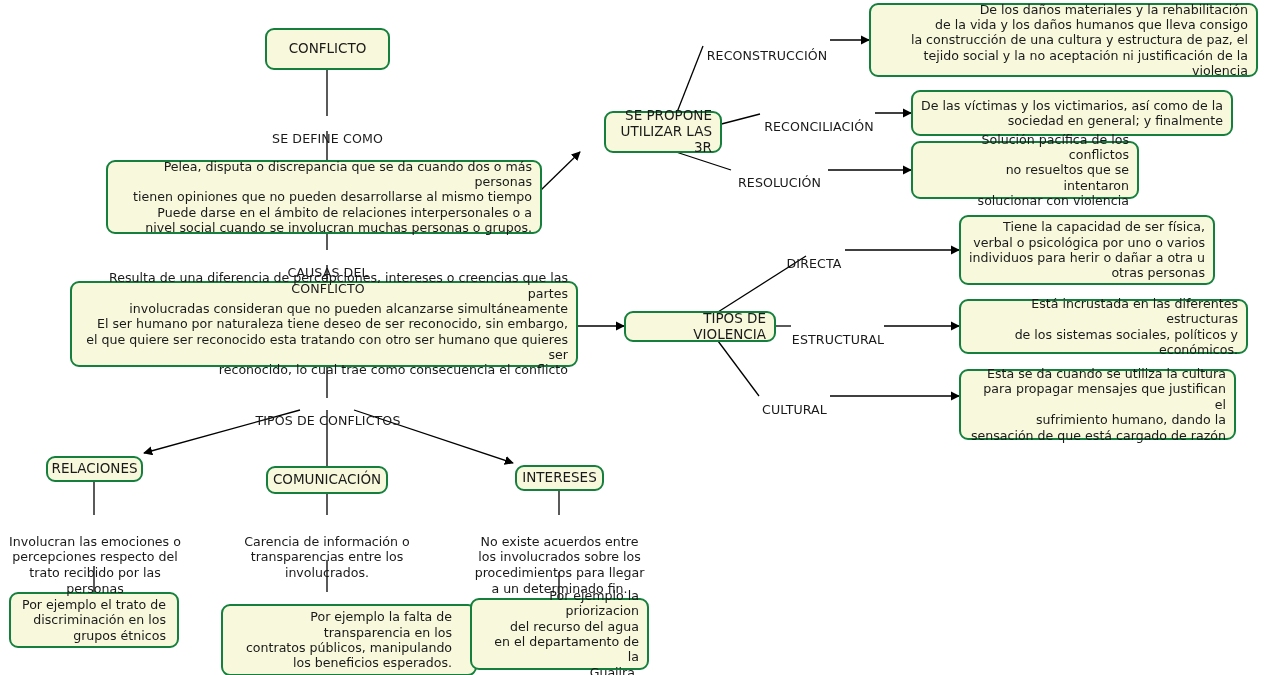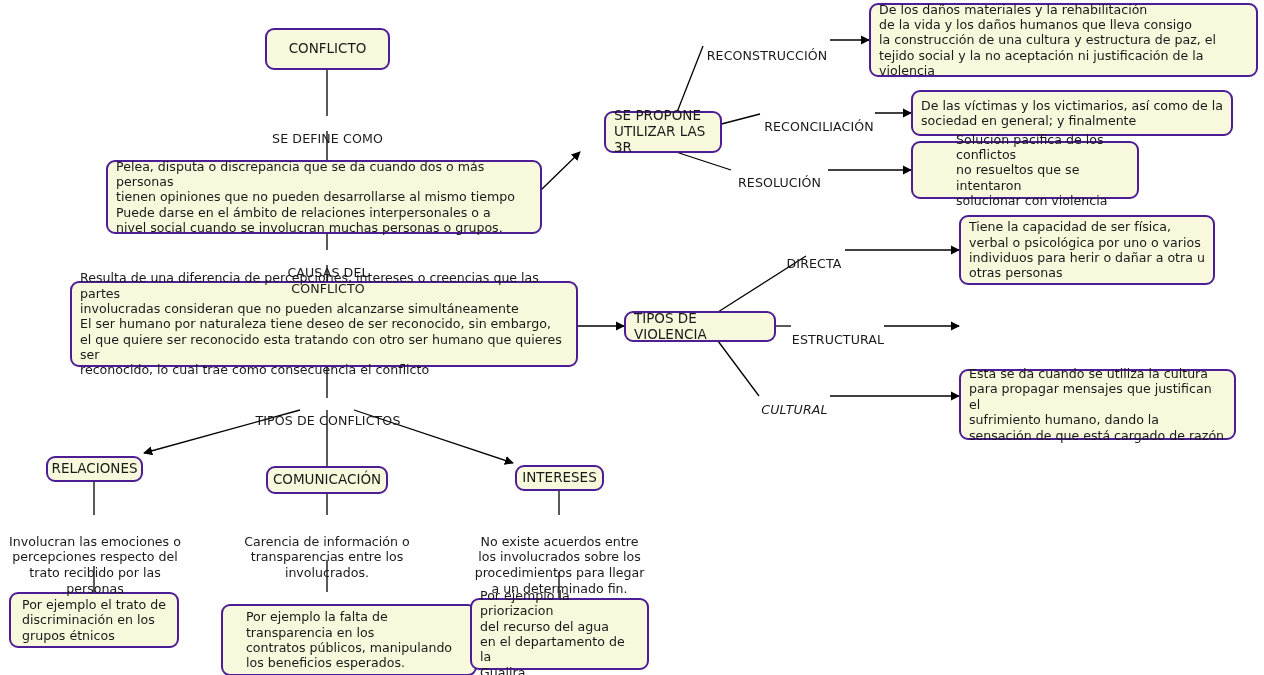--- a/index.html
+++ b/index.html
@@ -24,26 +24,26 @@
     left: 0;
     top: 0;
     width: 1264px;
     height: 675px;
     pointer-events: none;
   }
   .node {
     position: absolute;
     box-sizing: border-box;
     background: #f8f8dc;
-    border: 2px solid #4c1d95;
+    border: 2px solid #15803d;
     border-radius: 9px;
     display: flex;
     align-items: center;
     justify-content: center;
-    text-align: left;
+    text-align: right;
     line-height: 1.18;
     white-space: pre-line;
     padding: 4px 8px;
     color: #1a1a1a;
   }
   .node.concept {
     font-family: "DejaVu Sans", sans-serif;
     font-size: 13.5px;
   }
   .node.detail {
@@ -177,20 +177,25 @@
     <span>TIPOS DE VIOLENCIA</span>
   </div>
 
   <div class="node detail" style="left:959px; top:215px; width:256px; height:70px;">
     <span>Tiene la capacidad de ser física,
 verbal o psicológica por uno o varios
 individuos para herir o dañar a otra u
 otras personas</span>
   </div>
 
+  <div class="node detail" style="left:959px; top:299px; width:289px; height:55px;">
+    <span>Está incrustada en las diferentes estructuras
+de los sistemas sociales, políticos y
+económicos.</span>
+  </div>
 
   <div class="node detail" style="left:959px; top:369px; width:277px; height:71px;">
     <span>Esta se da cuando se utiliza la cultura
 para propagar mensajes que justifican el
 sufrimiento humano, dando la
 sensación de que está cargado de razón</span>
   </div>
 
   <div class="node concept" style="left:46px; top:456px; width:97px; height:26px;">
     <span>RELACIONES</span>
@@ -245,21 +250,21 @@
   </div>
 
   <div class="link-label caps" style="left:782px; top:241px; width:64px;">
     <span>DIRECTA</span>
   </div>
 
   <div class="link-label caps" style="left:791px; top:317px; width:94px;">
     <span>ESTRUCTURAL</span>
   </div>
 
-  <div class="link-label caps" style="left:759px; top:387px; width:71px;font-style:italic;">
+  <div class="link-label caps" style="left:759px; top:387px; width:71px;">
     <span>CULTURAL</span>
   </div>
 
   <div class="link-label caps" style="left:254px; top:398px; width:148px;">
     <span>TIPOS DE CONFLICTOS</span>
   </div>
 
   <div class="free-text" style="left:4px; top:518px; width:182px;">
     <span>Involucran las emociones o
 percepciones respecto del

